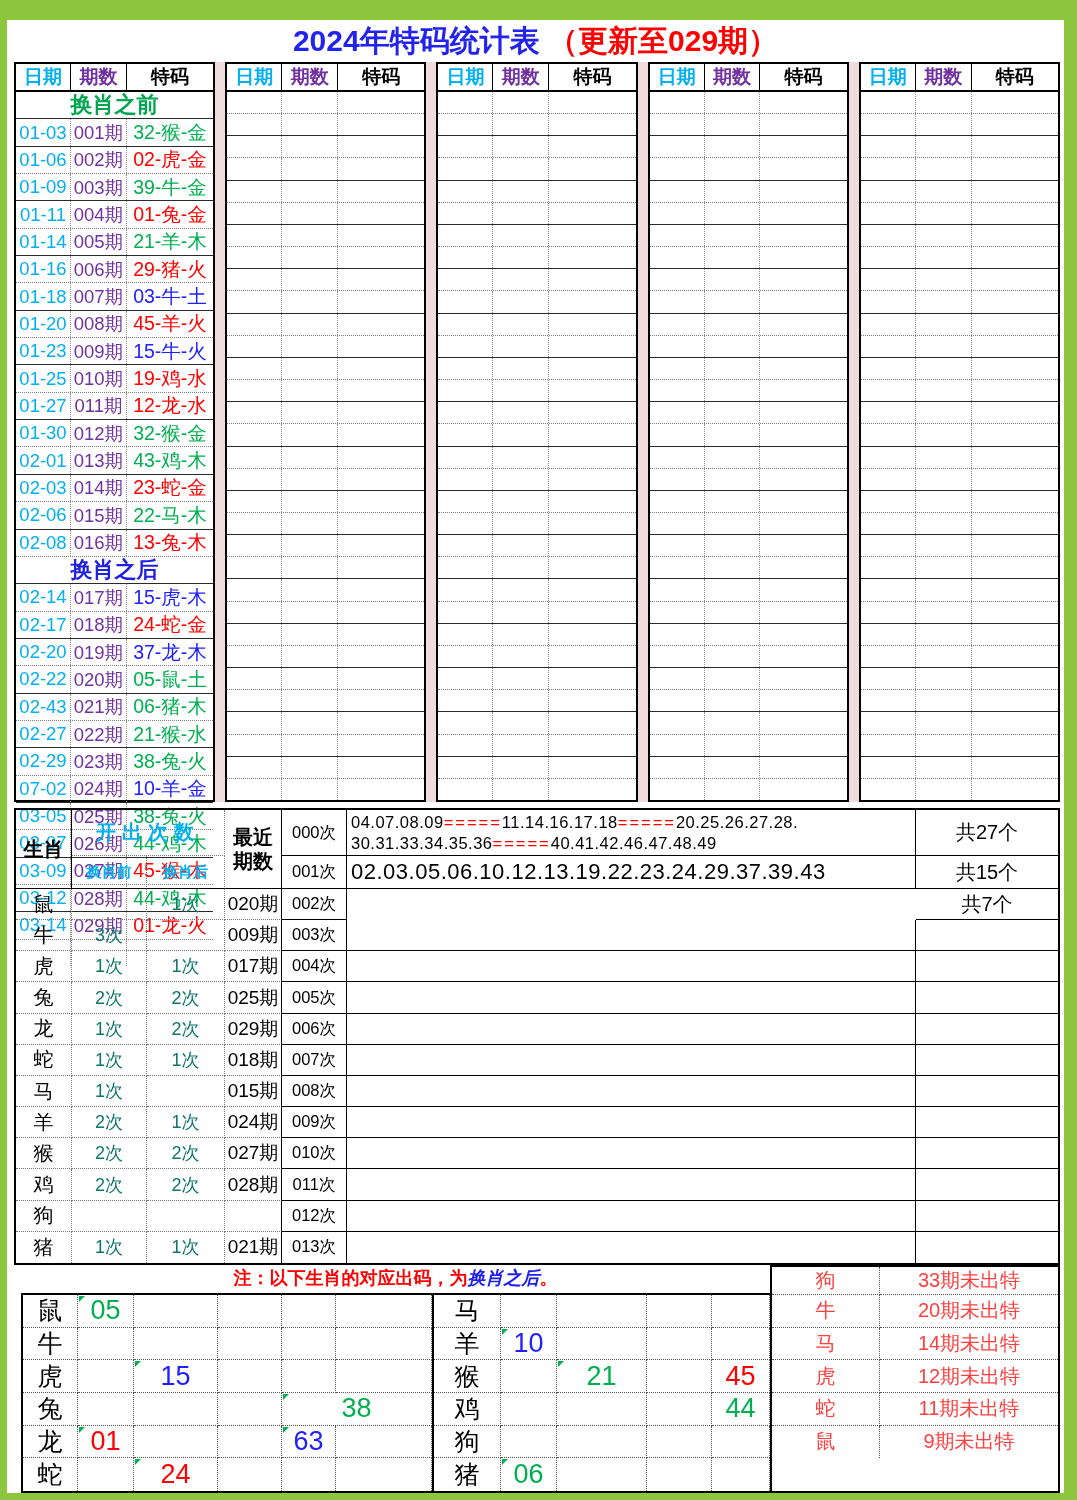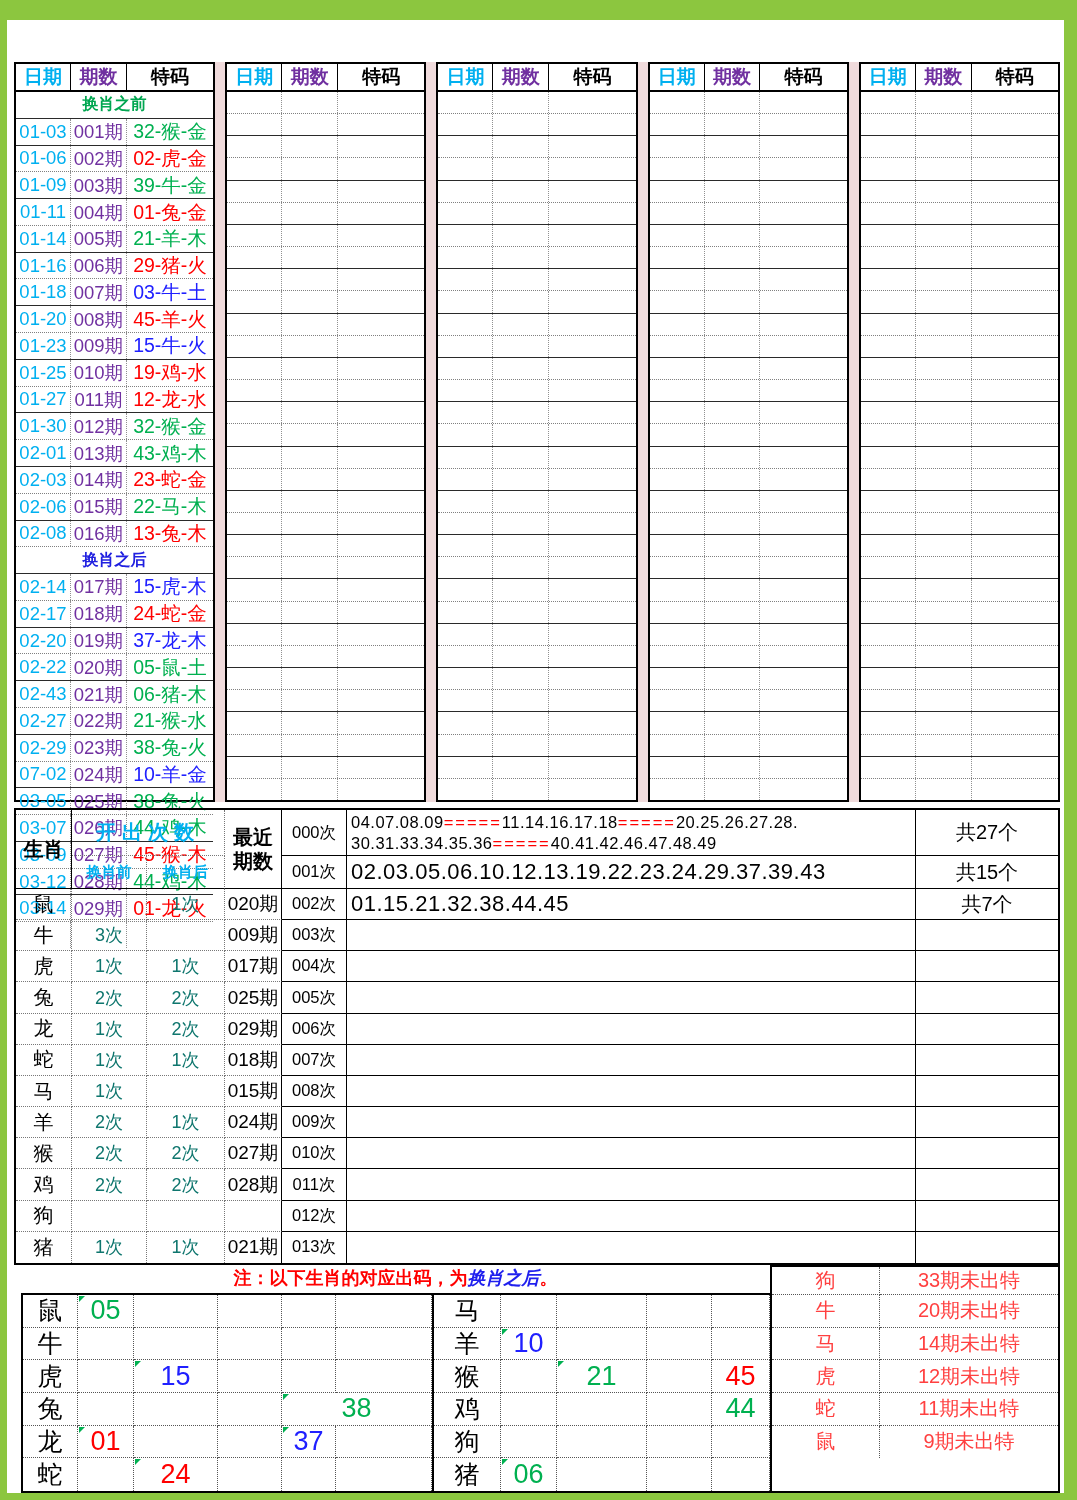--- a/index.html
+++ b/index.html
@@ -28,21 +28,21 @@
   .tbody{flex:1;display:flex;flex-direction:column;}
   .trow{flex:1;display:flex;align-items:stretch;min-height:0;}
   .trow.bdot{border-bottom:1px dotted #808080;}
   .trow.bsolid{border-bottom:1px solid #2a2a2a;}
   .trow:last-child{border-bottom:none;}
   .tcell{display:flex;align-items:center;justify-content:center;font-size:18.5px;box-sizing:border-box;}
   .tcell.c-date{color:#00B0F0;}
   .tcell.c-period{color:#7030A0;border-left:1px dotted #909090;}
   .tcell.c-code{font-size:19.5px;border-left:1px dotted #909090;}
   .section-cell{width:100%;display:flex;align-items:center;justify-content:center;
-                font-weight:bold;font-size:16px;}
+                font-weight:bold;font-size:22px;}
 
   
   .stats{position:absolute;left:7px;top:788px;width:1046px;height:457px;border:2px solid #000;
          box-sizing:border-box;display:grid;
          grid-template-columns:56px 75px 78px 57px 65px 569px 1fr;
          grid-template-rows:46px 33px repeat(12,1fr);}
   .sc{position:relative;display:flex;align-items:center;justify-content:center;box-sizing:border-box;
       border-right:1px dotted #777;border-bottom:1px dotted #777;min-width:0;min-height:0;}
   .sc.sr{border-right:1px solid #000;}
   .sc.sb{border-bottom:1px solid #000;}
@@ -87,20 +87,24 @@
                 border-bottom:1px solid #000;color:#FF4040;font-size:18px;box-sizing:border-box;}
   .limit-name{font-size:20px;color:#FF4040;}
   .limit-text{font-size:20px;color:#FF4040;}
 </style>
 </head>
 <body>
 
 <div class="page">
   <div class="sheet">
 
+    <div class="title-row">
+      <span class="title-main">2024年特码统计表</span>
+      <span class="title-update">（更新至029期）</span>
+    </div>
 
     <div class="top-table">
         <div class="tgroup">
           <div class="thead">
             <div class="th c-date">日期</div>
             <div class="th c-period">期数</div>
             <div class="th c-code">特码</div>
           </div>
           <div class="tbody">
             <div class="trow bsolid">
@@ -961,21 +965,20 @@
         <div class="sc s-label sr sb" style="grid-area: 2 / 5 / 3 / 6;">001次</div>
         <div class="sc s-nums sr sb" style="grid-area: 2 / 6 / 3 / 7;">
           <div><span>02.03.05.06.10.12.13.19.22.23.24.29.37.39.43</span></div>
         </div>
         <div class="sc s-count nr sb" style="grid-area: 2 / 7 / 3 / 8;">共15个</div>
         <div class="sc s-name" style="grid-area: 3 / 1 / 4 / 2;">鼠</div>
         <div class="sc s-cnt" style="grid-area: 3 / 2 / 4 / 3;"></div>
         <div class="sc s-cnt" style="grid-area: 3 / 3 / 4 / 4;">1次</div>
         <div class="sc s-recent sr" style="grid-area: 3 / 4 / 4 / 5;">020期</div>
         <div class="sc s-label sr sb" style="grid-area: 3 / 5 / 4 / 6;">002次</div>
-        <div class="sc s-nums sr sb" style="grid-area: 3 / 6 / 4 / 7;">01.15.21.32.38.44.45</div>
         <div class="sc s-count nr sb" style="grid-area: 3 / 7 / 4 / 8;">共7个</div>
         <div class="sc s-name" style="grid-area: 4 / 1 / 5 / 2;">牛</div>
         <div class="sc s-cnt" style="grid-area: 4 / 2 / 5 / 3;">3次</div>
         <div class="sc s-cnt" style="grid-area: 4 / 3 / 5 / 4;"></div>
         <div class="sc s-recent sr" style="grid-area: 4 / 4 / 5 / 5;">009期</div>
         <div class="sc s-label sr sb" style="grid-area: 4 / 5 / 5 / 6;">003次</div>
         <div class="sc s-nums sr sb" style="grid-area: 4 / 6 / 5 / 7;"></div>
         <div class="sc s-count nr sb" style="grid-area: 4 / 7 / 5 / 8;"></div>
         <div class="sc s-name" style="grid-area: 5 / 1 / 6 / 2;">虎</div>
         <div class="sc s-cnt" style="grid-area: 5 / 2 / 6 / 3;">1次</div>
@@ -1074,21 +1077,21 @@
           <div class="bcell" style="grid-column: 6 / span 1;"></div>
           <div class="bcell b-name">兔</div>
           <div class="bcell" style="grid-column: 2 / span 1;"></div>
           <div class="bcell" style="grid-column: 3 / span 1;"></div>
           <div class="bcell" style="grid-column: 4 / span 1;"></div>
           <div class="bcell m" style="grid-column: 5 / span 2; color: rgb(0, 176, 80);">38</div>
           <div class="bcell b-name">龙</div>
           <div class="bcell m" style="grid-column: 2 / span 1; color: rgb(255, 0, 0);">01</div>
           <div class="bcell" style="grid-column: 3 / span 1;"></div>
           <div class="bcell" style="grid-column: 4 / span 1;"></div>
-          <div class="bcell m" style="grid-column: 5 / span 1; color: rgb(32, 32, 255);">37</div>
+          <div class="bcell m" style="grid-column: 5 / span 1; color: rgb(32, 32, 255);">63</div>
           <div class="bcell" style="grid-column: 6 / span 1;"></div>
           <div class="bcell b-name nb">蛇</div>
           <div class="bcell nb" style="grid-column: 2 / span 1;"></div>
           <div class="bcell nb m" style="grid-column: 3 / span 1; color: rgb(255, 0, 0);">24</div>
           <div class="bcell nb" style="grid-column: 4 / span 1;"></div>
           <div class="bcell nb" style="grid-column: 5 / span 1;"></div>
           <div class="bcell nb" style="grid-column: 6 / span 1;"></div>
         </div>
       <div class="btable btable-right">
           <div class="bcell b-name">马</div>

